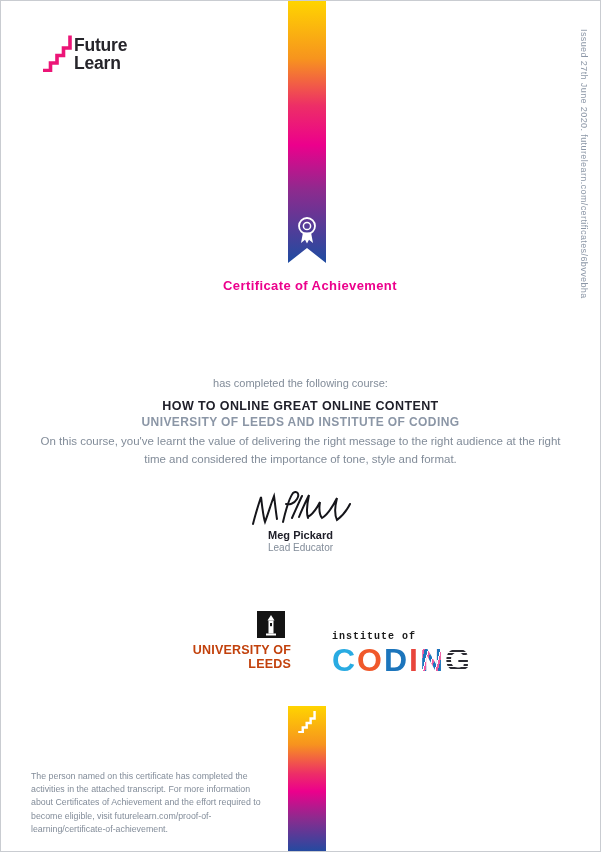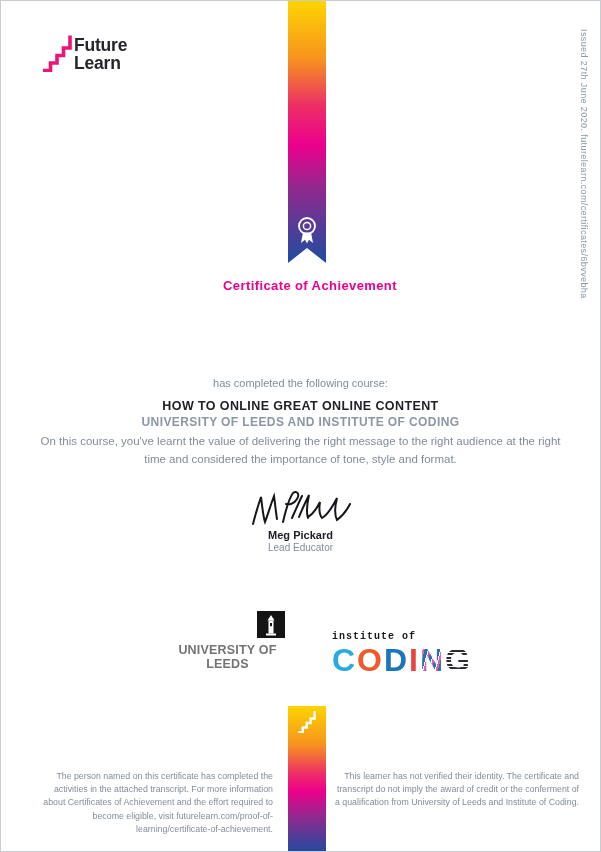--- a/index.html
+++ b/index.html
@@ -41,21 +41,21 @@
   .duration     { top:470px; font-size:11px; color:var(--gray-text); }
 
   
   .signature { top:488px; width:110px; }
   .signatory-name { top:528px; font-size:11px; font-weight:700; color:var(--dark); }
   .signatory-role { top:541px; font-size:10px; color:var(--gray-text); }
 
   
   .leeds-logo { left:163px; top:610px; width:127px; text-align:right; }
   .leeds-crest { display:inline-block; margin-right:6px; }
-  .leeds-label { font-size:12.5px; font-weight:800; letter-spacing:0.2px; color:#737373; margin-top:1px; text-align:center; }
+  .leeds-label { font-size:12.5px; font-weight:800; letter-spacing:0.2px; color:#c2410c; margin-top:1px; text-align:right; }
   .ioc-logo { left:331px; top:606px;margin-top:24px; }
   .ioc-top { font-family:"Liberation Mono", monospace; font-size:10px; font-weight:700; letter-spacing:1px; color:#1a1a1a; }
   .ioc-word { font-size:32px; font-weight:800; letter-spacing:2px; line-height:1; margin-top:2px; display:flex; }
   .ioc-word span { display:inline-block; position:relative; }
   .ioc-c { color:#29ABE2; }
   .ioc-o { color:#F0592B; }
   .ioc-d { color:#1C75BC; }
   .ioc-i { color:#E8453C; }
   .ioc-n {
     background:repeating-linear-gradient(105deg, #1C75BC 0 3px, #ffffff 3px 4px, #EC5BA1 4px 6px);
@@ -69,21 +69,21 @@
   }
   .ioc-g-square { position:absolute; right:-2px; bottom:1px; width:8px; height:8px; background:#F7C71D; z-index:-1; }
 
   
   .ribbon-bottom {
     left:287px; top:705px; width:38px; height:147px;
     background:linear-gradient(180deg, var(--ribbon-yellow) 0%, var(--ribbon-orange) 26%,
       #ED2E67 46%, var(--ribbon-magenta) 58%, var(--ribbon-purple) 76%, var(--ribbon-blue) 100%);
   }
   .ribbon-stairs { left:287px; top:709px; width:38px; text-align:center; }
-  .footer-text { top:769px; font-size:8.8px; line-height:1.5; color:var(--gray-text); text-align:right; }
+  .footer-text { top:769px; font-size:8.8px; line-height:1.5; color:var(--gray-text); text-align:left; }
   .footer-left  { left:30px;  width:242px; }
   .footer-right { left:332px; width:246px; }
 </style>
 </head>
 <body>
 
 <div class="page">
 
   <div class="abs ribbon-top"></div>
   <div class="abs badge-icon">
@@ -151,15 +151,14 @@
     </div>
   </div>
 
   <div class="abs ribbon-bottom"></div>
   <div class="abs ribbon-stairs">
     <svg width="20" height="23" viewBox="0 0 33 38">
       <path d="M2 36.5 H9.5 V29 H16 V21.5 H22.5 V14 H29 V1.5" fill="none" stroke="#fff" stroke-width="4"></path>
     </svg>
   </div>
   <div class="abs footer-text footer-left">The person named on this certificate has completed the activities in the attached transcript. For more information about Certificates of Achievement and the effort required to become eligible, visit futurelearn.com/proof-of-learning/certificate-of-achievement.</div>
-  <div class="abs footer-text footer-right">This learner has not verified their identity. The certificate and transcript do not imply the award of credit or the conferment of a qualification from University of Leeds and Institute of Coding.</div>
 
 </div>
 
 </body></html>

